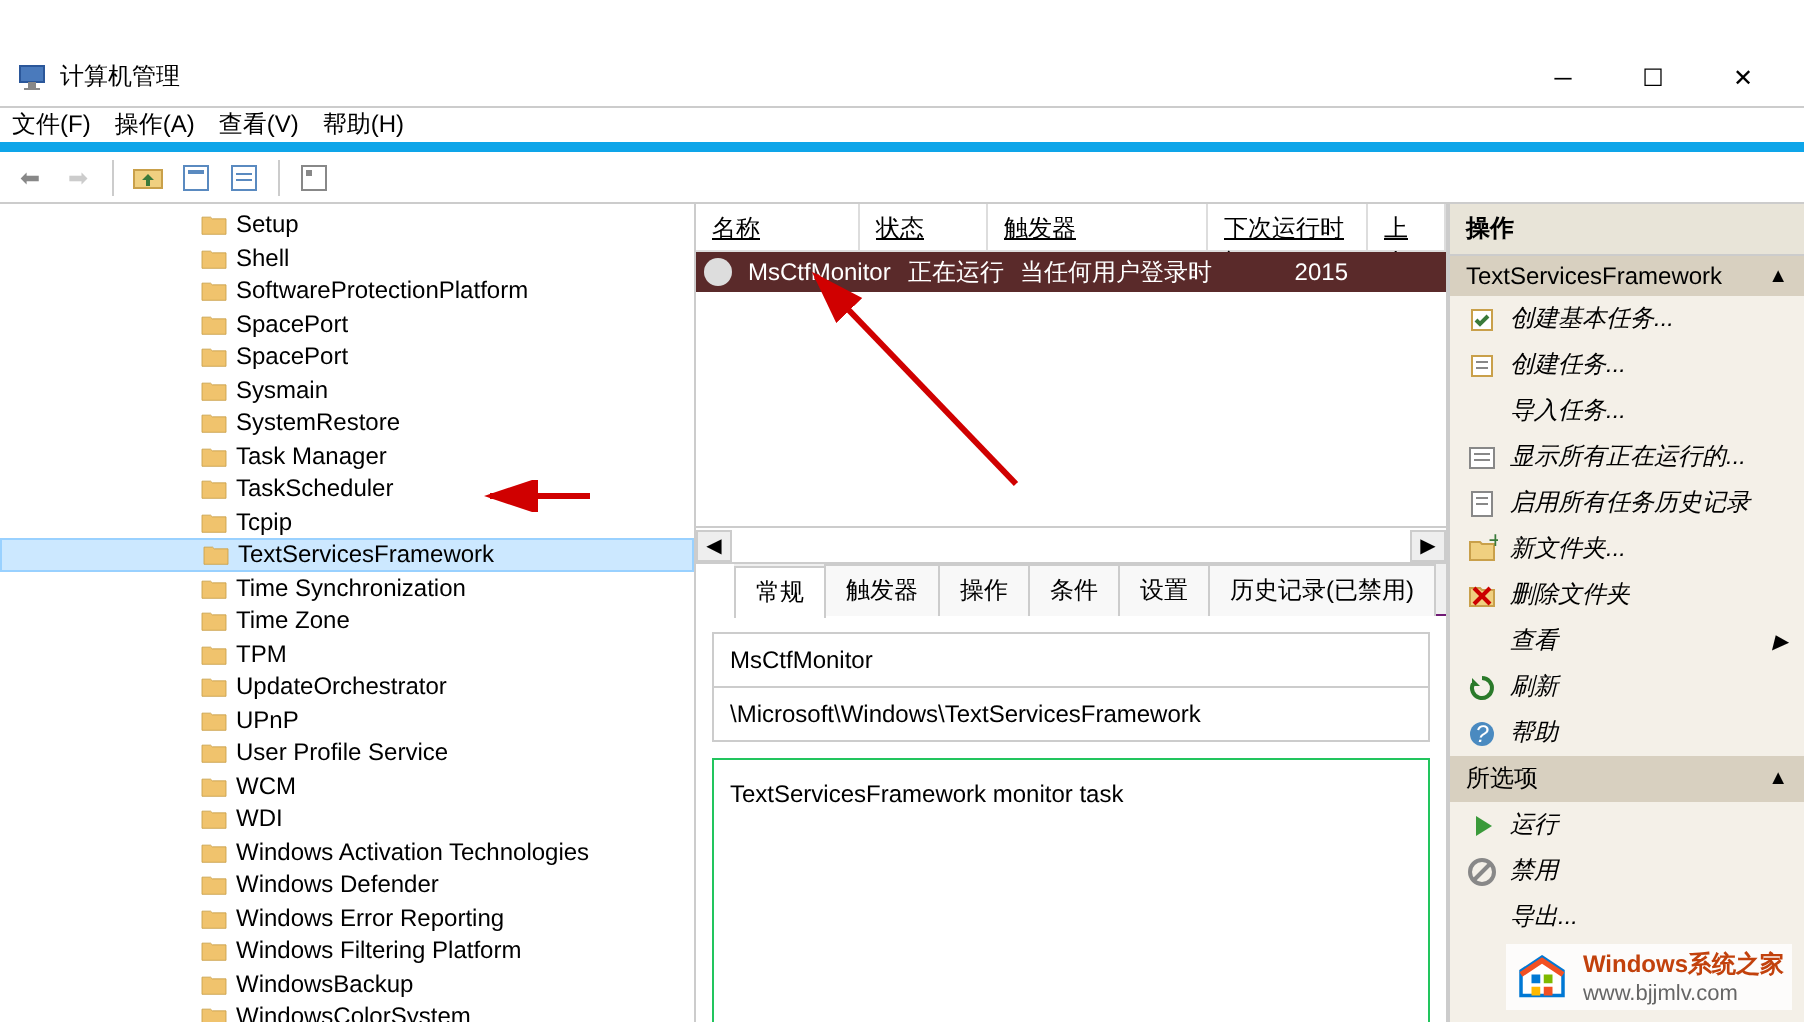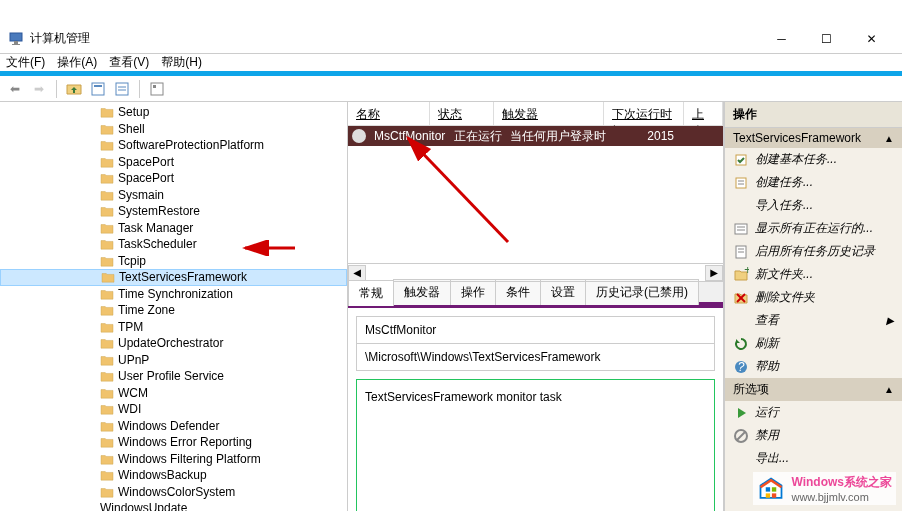--- a/index.html
+++ b/index.html
@@ -21,21 +21,21 @@
   .center { flex:1; display:flex; flex-direction:column; border-right:1px solid #ccc; overflow:hidden; }
   .task-list { height:180px; border-bottom:1px solid #ccc; display:flex; flex-direction:column; position:relative; }
   .task-head { display:flex; height:24px; border-bottom:1px solid #ddd; }
   .task-head span { padding:4px 8px; border-right:1px solid #ddd;text-decoration:underline; }
   .task-row { display:flex; align-items:center; height:20px; background:#5a2a2a; color:#fff; }
   .task-row .cell { padding:0 8px; white-space:nowrap; overflow:hidden; }
   .task-row .disc { width:14px; height:14px; border-radius:50%; background:#ddd; margin-left:4px; flex-shrink:0; }
   .hscroll { height:18px; border-top:1px solid #ccc; display:flex; align-items:center; margin-top:auto; }
   .hscroll .arrow { width:18px; height:16px; background:#eee; border:1px solid #ccc; display:flex; align-items:center; justify-content:center; font-size:10px; }
   .hscroll .track { flex:1; }
-  .tabs { display:flex; border-bottom:6px solid #701a75; background:#f0f0f0; height:26px; align-items:center; }
+  .tabs { display:flex; border-bottom:1px solid #701a75; background:#f0f0f0; height:26px; align-items:center;margin-left:19px; }
   .tab { padding:4px 10px; border:1px solid #ccc; border-bottom:none; margin-right:-1px; background:#f8f8f8; }
   .tab.active { background:#fff; position:relative; top:1px; }
   .detail-body { flex:1; padding:8px; display:flex; flex-direction:column; gap:8px; }
   .detail-field { border:1px solid #ccc; padding:6px 8px; background:#fff; }
   .detail-path { border:1px solid #ccc; border-top:none; padding:6px 8px; background:#fff; margin-top:-8px; }
   .detail-desc { border:1px solid #22c55e; padding:10px 8px; background:#fff; flex:1; }
   .actions { width:178px; background:#f4f0e8; border-left:1px solid #ccc; overflow:hidden; }
   .actions-title { background:#e8e4d8; padding:4px 8px; font-weight:bold; border-bottom:1px solid #ccc; }
   .actions-header { background:#d8d0c0; padding:3px 8px; display:flex; align-items:center; justify-content:space-between; }
   .actions-header .tri { font-size:10px; }
@@ -219,20 +219,26 @@
       <div class="tree-item">
         <svg class="folder-icon" viewBox="0 0 16 14">
           <path d="M1 3h5l1 1h8v9H1z"></path>
         </svg>
         <span>WDI</span>
       </div>
       <div class="tree-item">
         <svg class="folder-icon" viewBox="0 0 16 14">
           <path d="M1 3h5l1 1h8v9H1z"></path>
         </svg>
+        <span>Windows Activation Technologies</span>
+      </div>
+      <div class="tree-item">
+        <svg class="folder-icon" viewBox="0 0 16 14">
+          <path d="M1 3h5l1 1h8v9H1z"></path>
+        </svg>
         <span>Windows Defender</span>
       </div>
       <div class="tree-item">
         <svg class="folder-icon" viewBox="0 0 16 14">
           <path d="M1 3h5l1 1h8v9H1z"></path>
         </svg>
         <span>Windows Error Reporting</span>
       </div>
       <div class="tree-item">
         <svg class="folder-icon" viewBox="0 0 16 14">
@@ -447,16 +453,16 @@
 <div class="watermark">
   <svg class="logo" viewBox="0 0 32 32">
     <path d="M16 4 L28 12 V26 H4 V12 Z" fill="#fff" stroke="#0078d4" stroke-width="2"></path>
     <path d="M4 14 L16 6 L28 14" fill="none" stroke="#f25022" stroke-width="3"></path>
     <rect x="10" y="14" width="5" height="5" fill="#0078d4"></rect>
       <rect x="17" y="14" width="5" height="5" fill="#7fba00"></rect>
     <rect x="10" y="21" width="5" height="5" fill="#ffb900"></rect>
       <rect x="17" y="21" width="5" height="5" fill="#f25022"></rect>
   </svg>
   <div>
-    <div style="font-weight:bold;color:#ec4899">Windows系统之家</div>
+    <div style="font-weight:bold;color:#c2410c">Windows系统之家</div>
     <div style="color:#666;font-size:11px">www.bjjmlv.com</div>
   </div>
 </div>
 
 </body></html>

